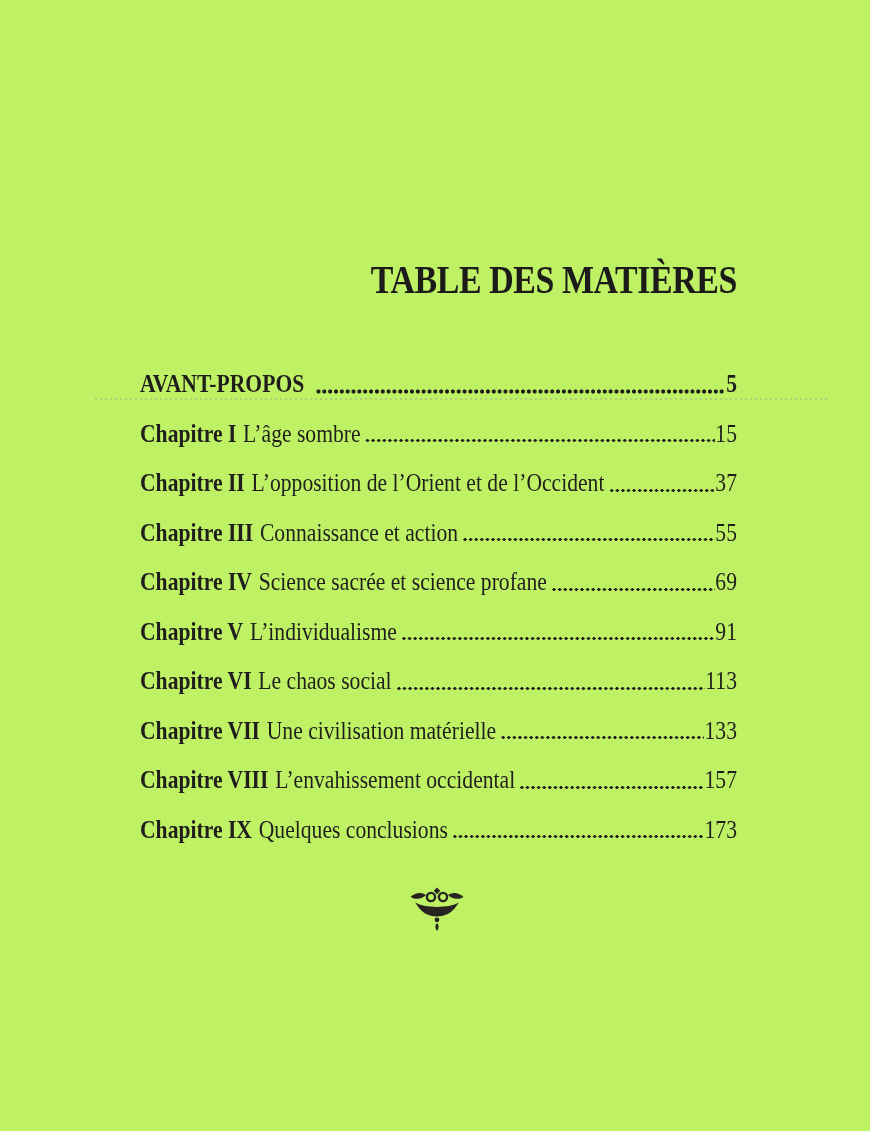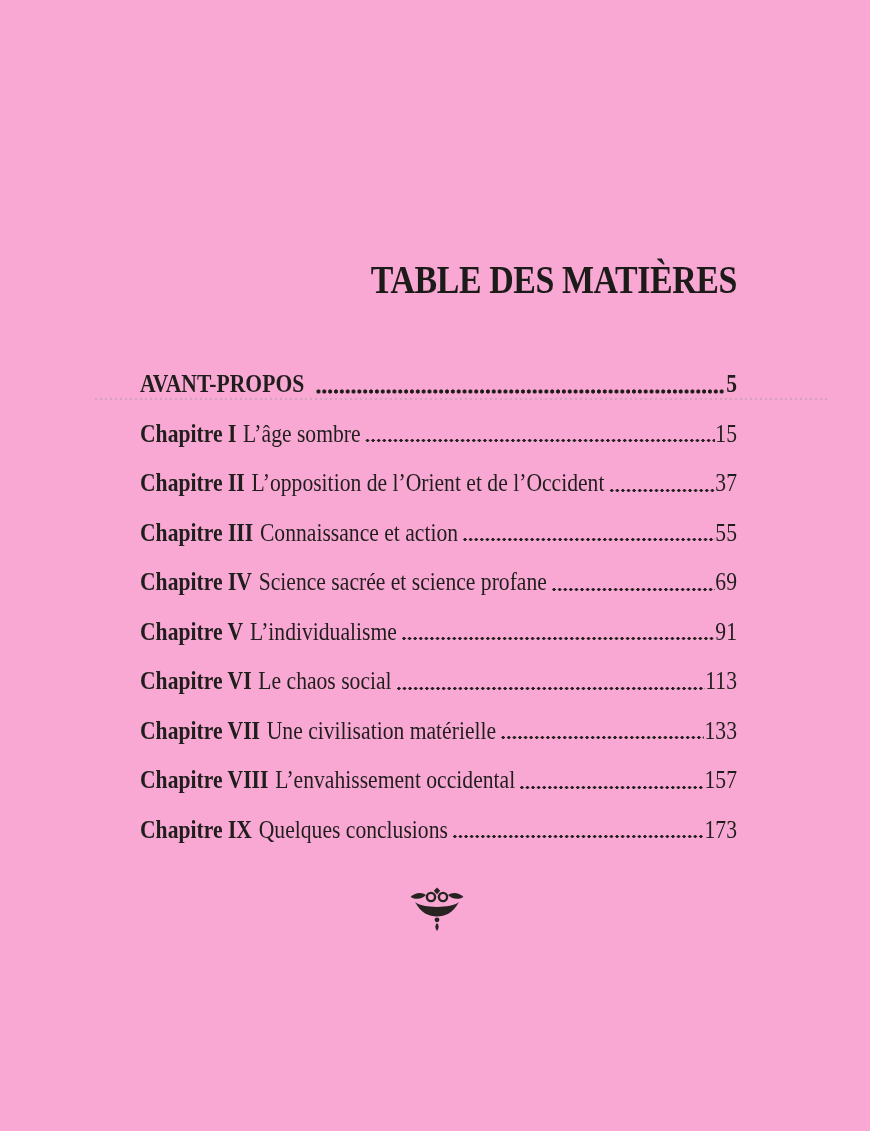--- a/index.html
+++ b/index.html
@@ -1,19 +1,19 @@
 <!DOCTYPE html>
 <html><head>
 <meta charset="utf-8">
 <style>
   html,body{margin:0;padding:0;background:#ffffff;}
   .page{
     position:relative;
     width:870px;height:1131px;
-    background:#f9a8d4;
+    background:#bef264;
     overflow:hidden;
     font-family:"Liberation Serif", serif;
     color:#201e1c;
   }
   
   .content{
     position:absolute;left:140px;top:0;width:704px;height:1131px;
     transform:scaleX(0.848);transform-origin:0 0;
   }
   .page-title{

